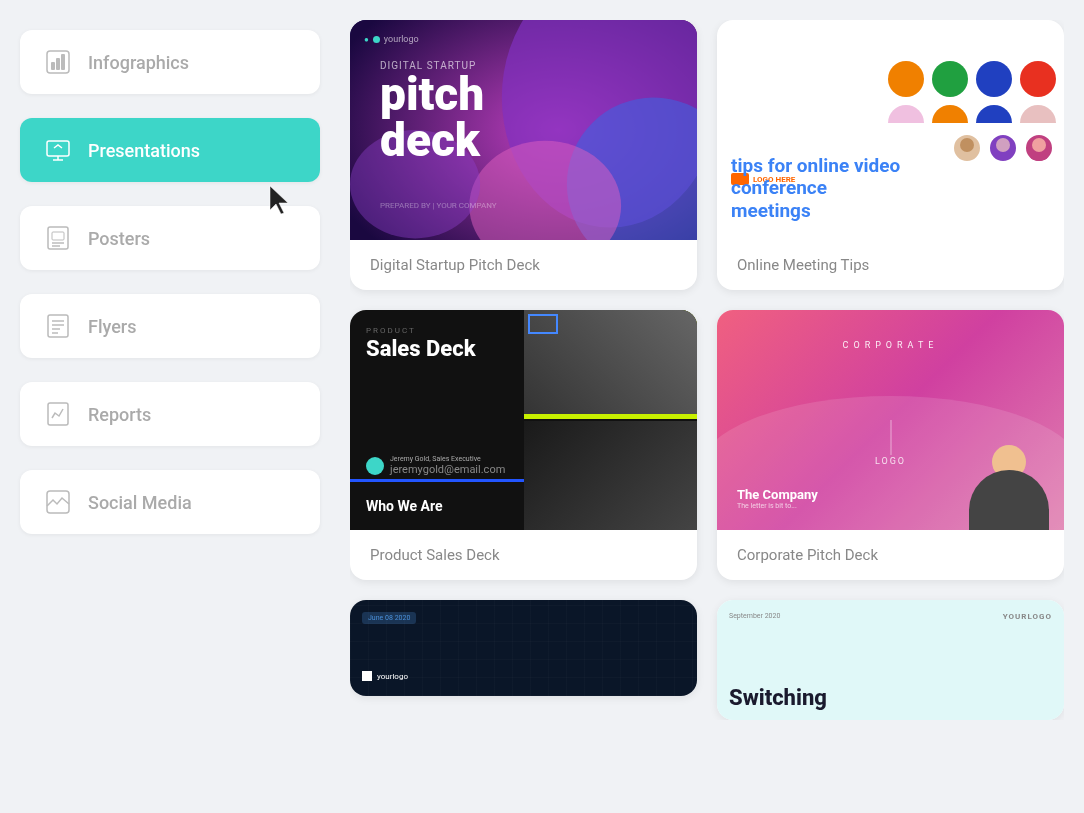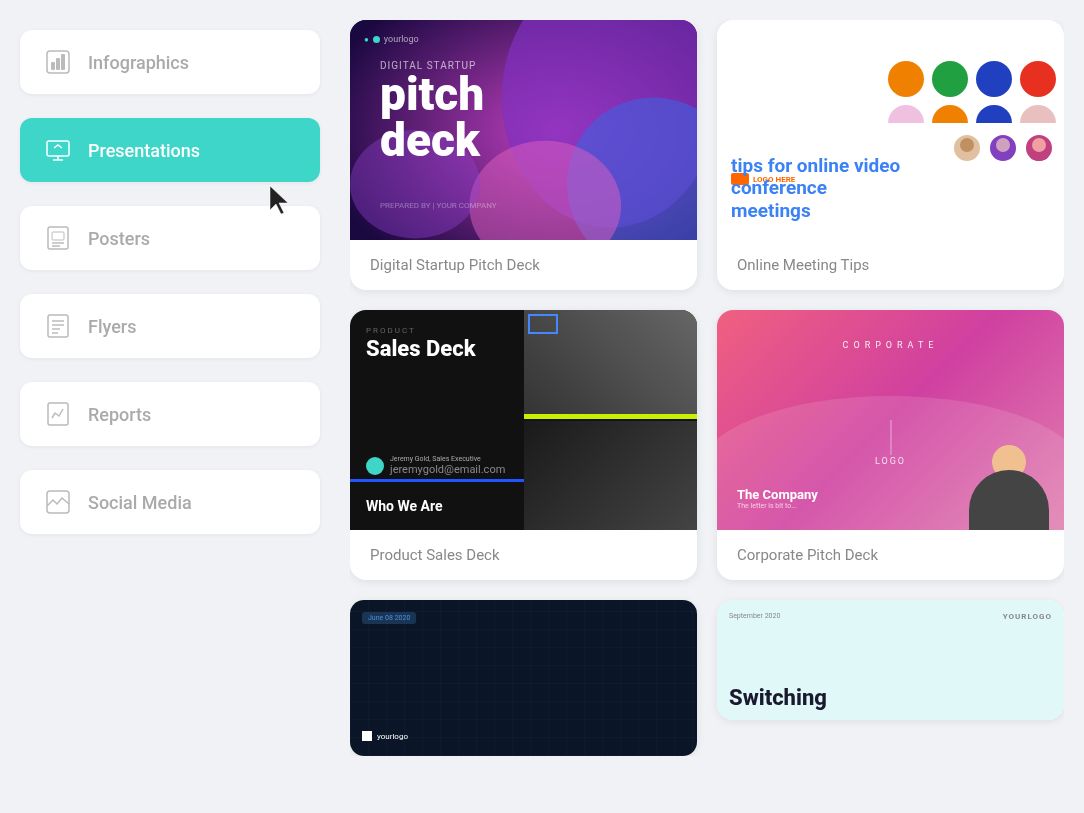--- a/index.html
+++ b/index.html
@@ -363,21 +363,21 @@
 
         <div style="position:absolute;bottom:0;right:10px;width:90px;height:100px;">
           <div style="position:absolute;top:15px;left:28px;width:34px;height:34px;background:#f0c090;border-radius:50%;"></div>
           <div style="position:absolute;bottom:0;left:5px;width:80px;height:60px;background:#444;border-radius:40px 40px 0 0;"></div>
         </div>
       </div>
     </div>
     <div class="card-label">Corporate Pitch Deck</div>
   </div>
 
-  <div class="card" style="height:156px;overflow:hidden;border-radius:14px;">
+  <div class="card" style="height:96px;overflow:hidden;">
     <div class="card-thumb" style="height:100%;">
       <div style="background:#0a1628;height:100%;position:relative;overflow:hidden;">
         <div style="position:absolute;inset:0;background:repeating-linear-gradient(0deg,rgba(255,255,255,0.02) 0px,rgba(255,255,255,0.02) 1px,transparent 1px,transparent 18px),repeating-linear-gradient(90deg,rgba(255,255,255,0.02) 0px,rgba(255,255,255,0.02) 1px,transparent 1px,transparent 18px);"></div>
         <div style="position:absolute;top:12px;left:12px;font-size:7px;color:#4a90d9;background:rgba(74,144,217,0.25);padding:2px 6px;border-radius:3px;">June 08 2020</div>
         <div style="position:absolute;bottom:15px;left:12px;display:flex;align-items:center;gap:5px;">
           <div style="width:10px;height:10px;background:#fff;"></div>
           <span style="font-size:8px;color:#fff;">yourlogo</span>
         </div>
       </div>
     </div>

